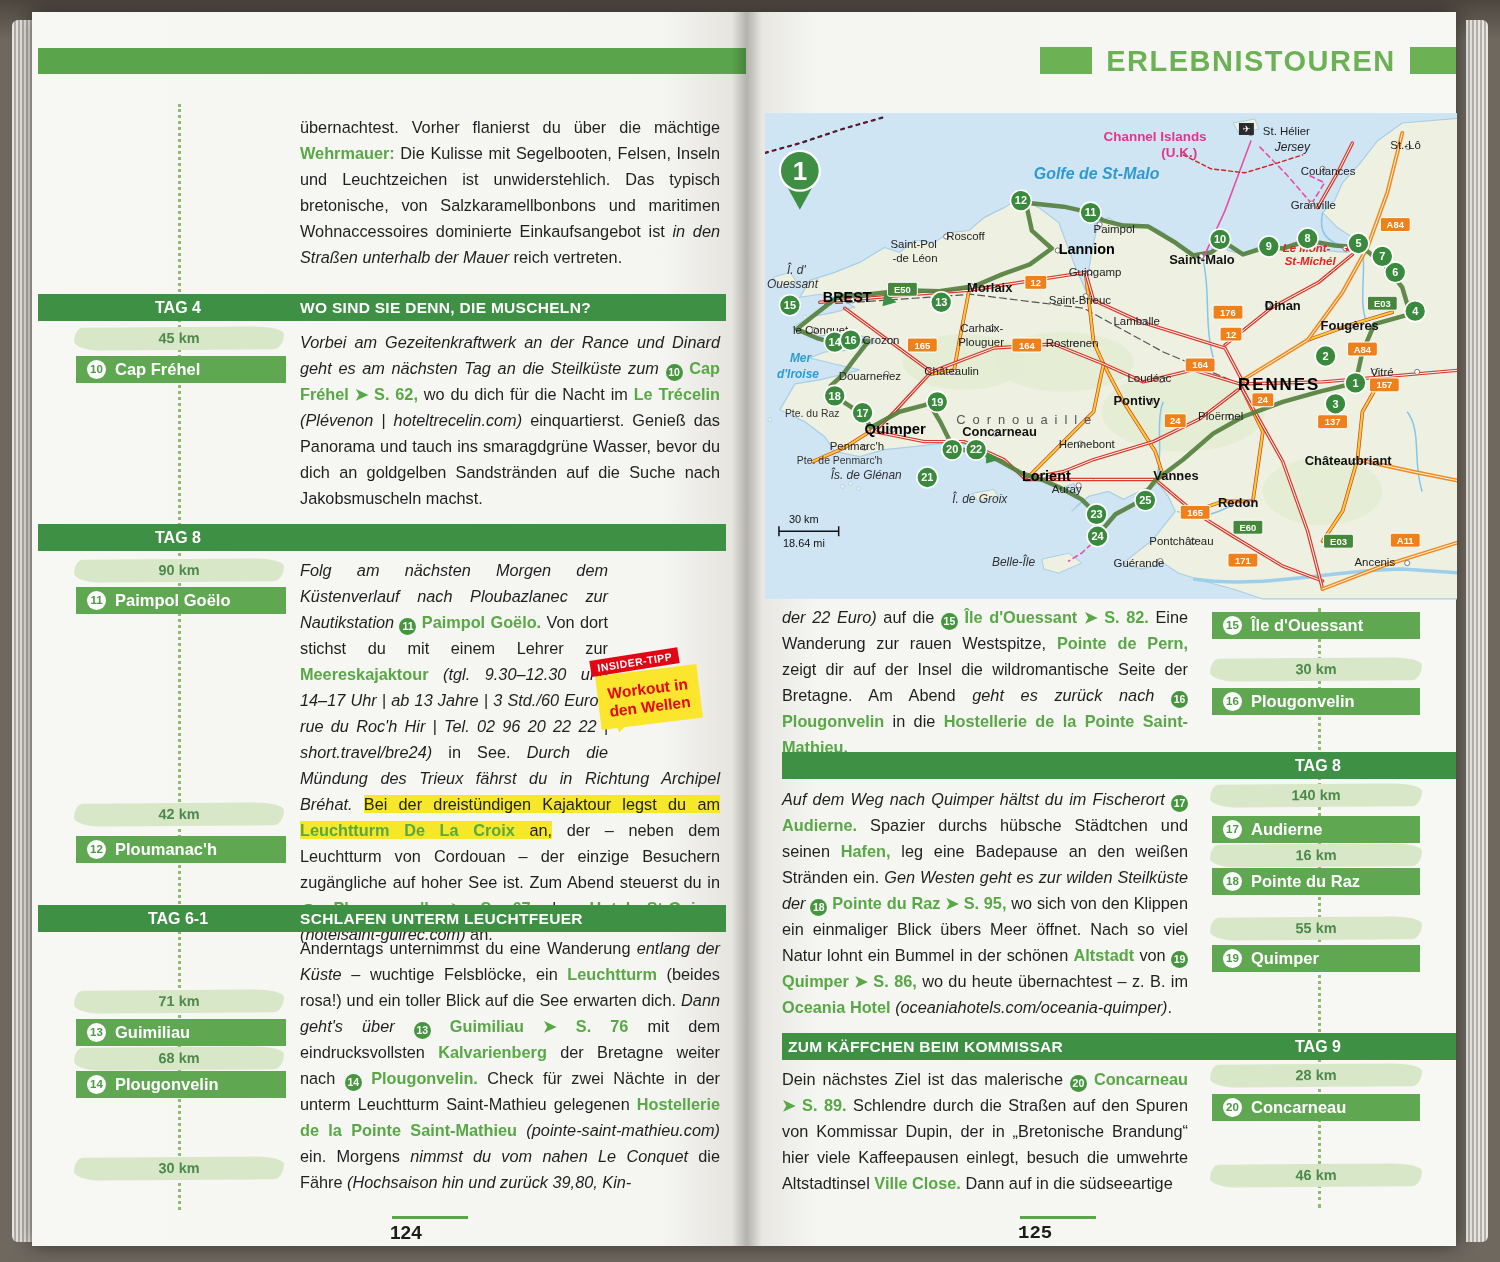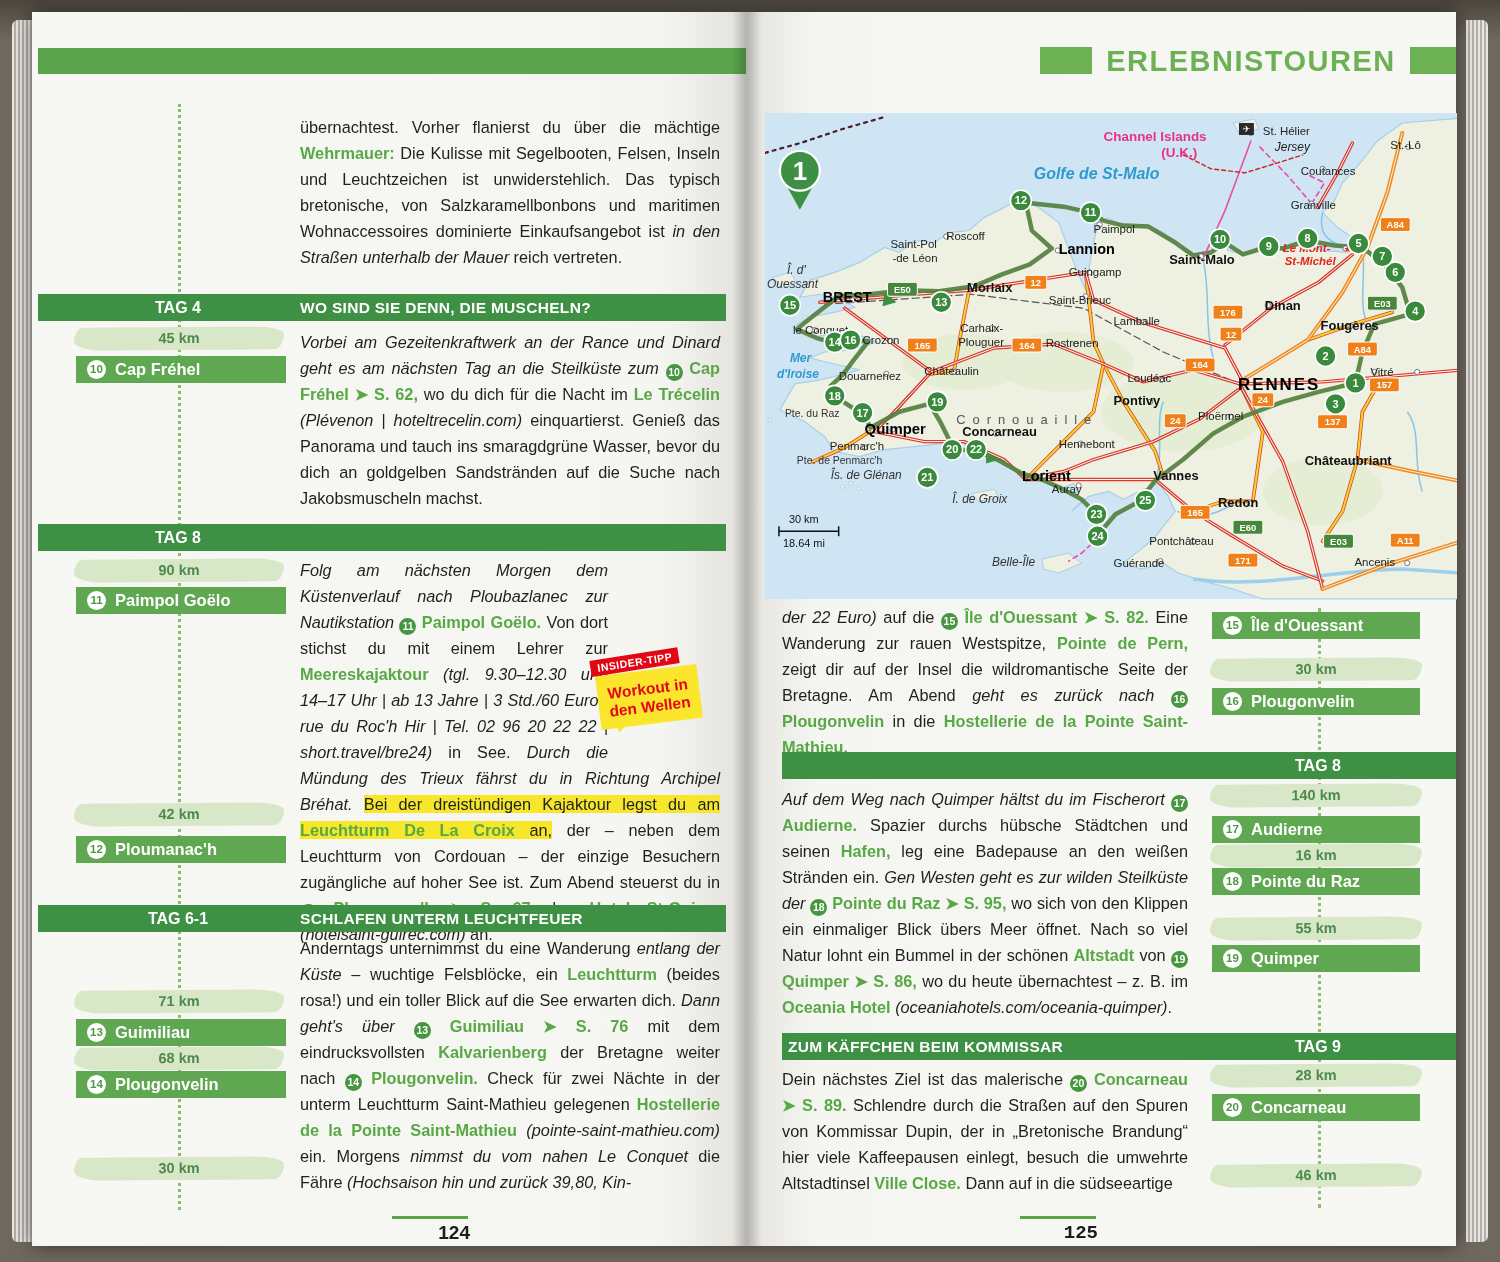--- a/index.html
+++ b/index.html
@@ -56,21 +56,21 @@
   .tipfloat{float:right;width:112px;height:102px;margin-top:102px;}
 
   
   .tip{position:absolute;left:558px;top:638px;width:140px;height:110px;z-index:6;}
   .tip-ribbon{position:absolute;left:0px;top:4px;background:#e30613;color:#fff;font-size:10.5px;font-weight:bold;letter-spacing:.5px;padding:2px 7px;transform:rotate(-9deg);z-index:2;white-space:nowrap;}
   .tip-bubble{position:absolute;left:8px;top:20px;background:#fbe62d;color:#e30613;font-weight:bold;font-size:15.5px;line-height:18px;padding:10px 10px 8px;transform:rotate(-7deg);text-align:center;white-space:pre-line;z-index:1;}
   .tip-bubble::after{content:"";position:absolute;left:12px;bottom:-16px;border:11px solid transparent;border-top-color:#fbe62d;border-left-width:5px;border-right-width:9px;transform:rotate(12deg);}
 
   
   .numline{position:absolute;top:1204px;width:76px;height:3px;background:#5aa54a;}
-  .pagenum{position:absolute;top:1210px;width:80px;text-align:right;font-weight:bold;font-size:19px;color:#1c1c1c;}
+  .pagenum{position:absolute;top:1210px;width:80px;text-align:left;font-weight:bold;font-size:19px;color:#1c1c1c;}
 
   
   .mapbox{position:absolute;left:19px;top:100px;width:692px;height:488px;z-index:1;}
   .mapbox svg{display:block;}
   .ml-c{font-size:11.5px;fill:#222;}
   .ml-c10{font-size:10.5px;fill:#333;}
   .ml-cm{font-size:13px;font-weight:bold;fill:#111;}
   .ml-cb{font-size:14.5px;font-weight:bold;fill:#000;}
   .ml-cb2{font-size:15px;font-weight:bold;fill:#000;}
   .ml-cap{font-size:17px;font-weight:bold;letter-spacing:2px;fill:#000;}

